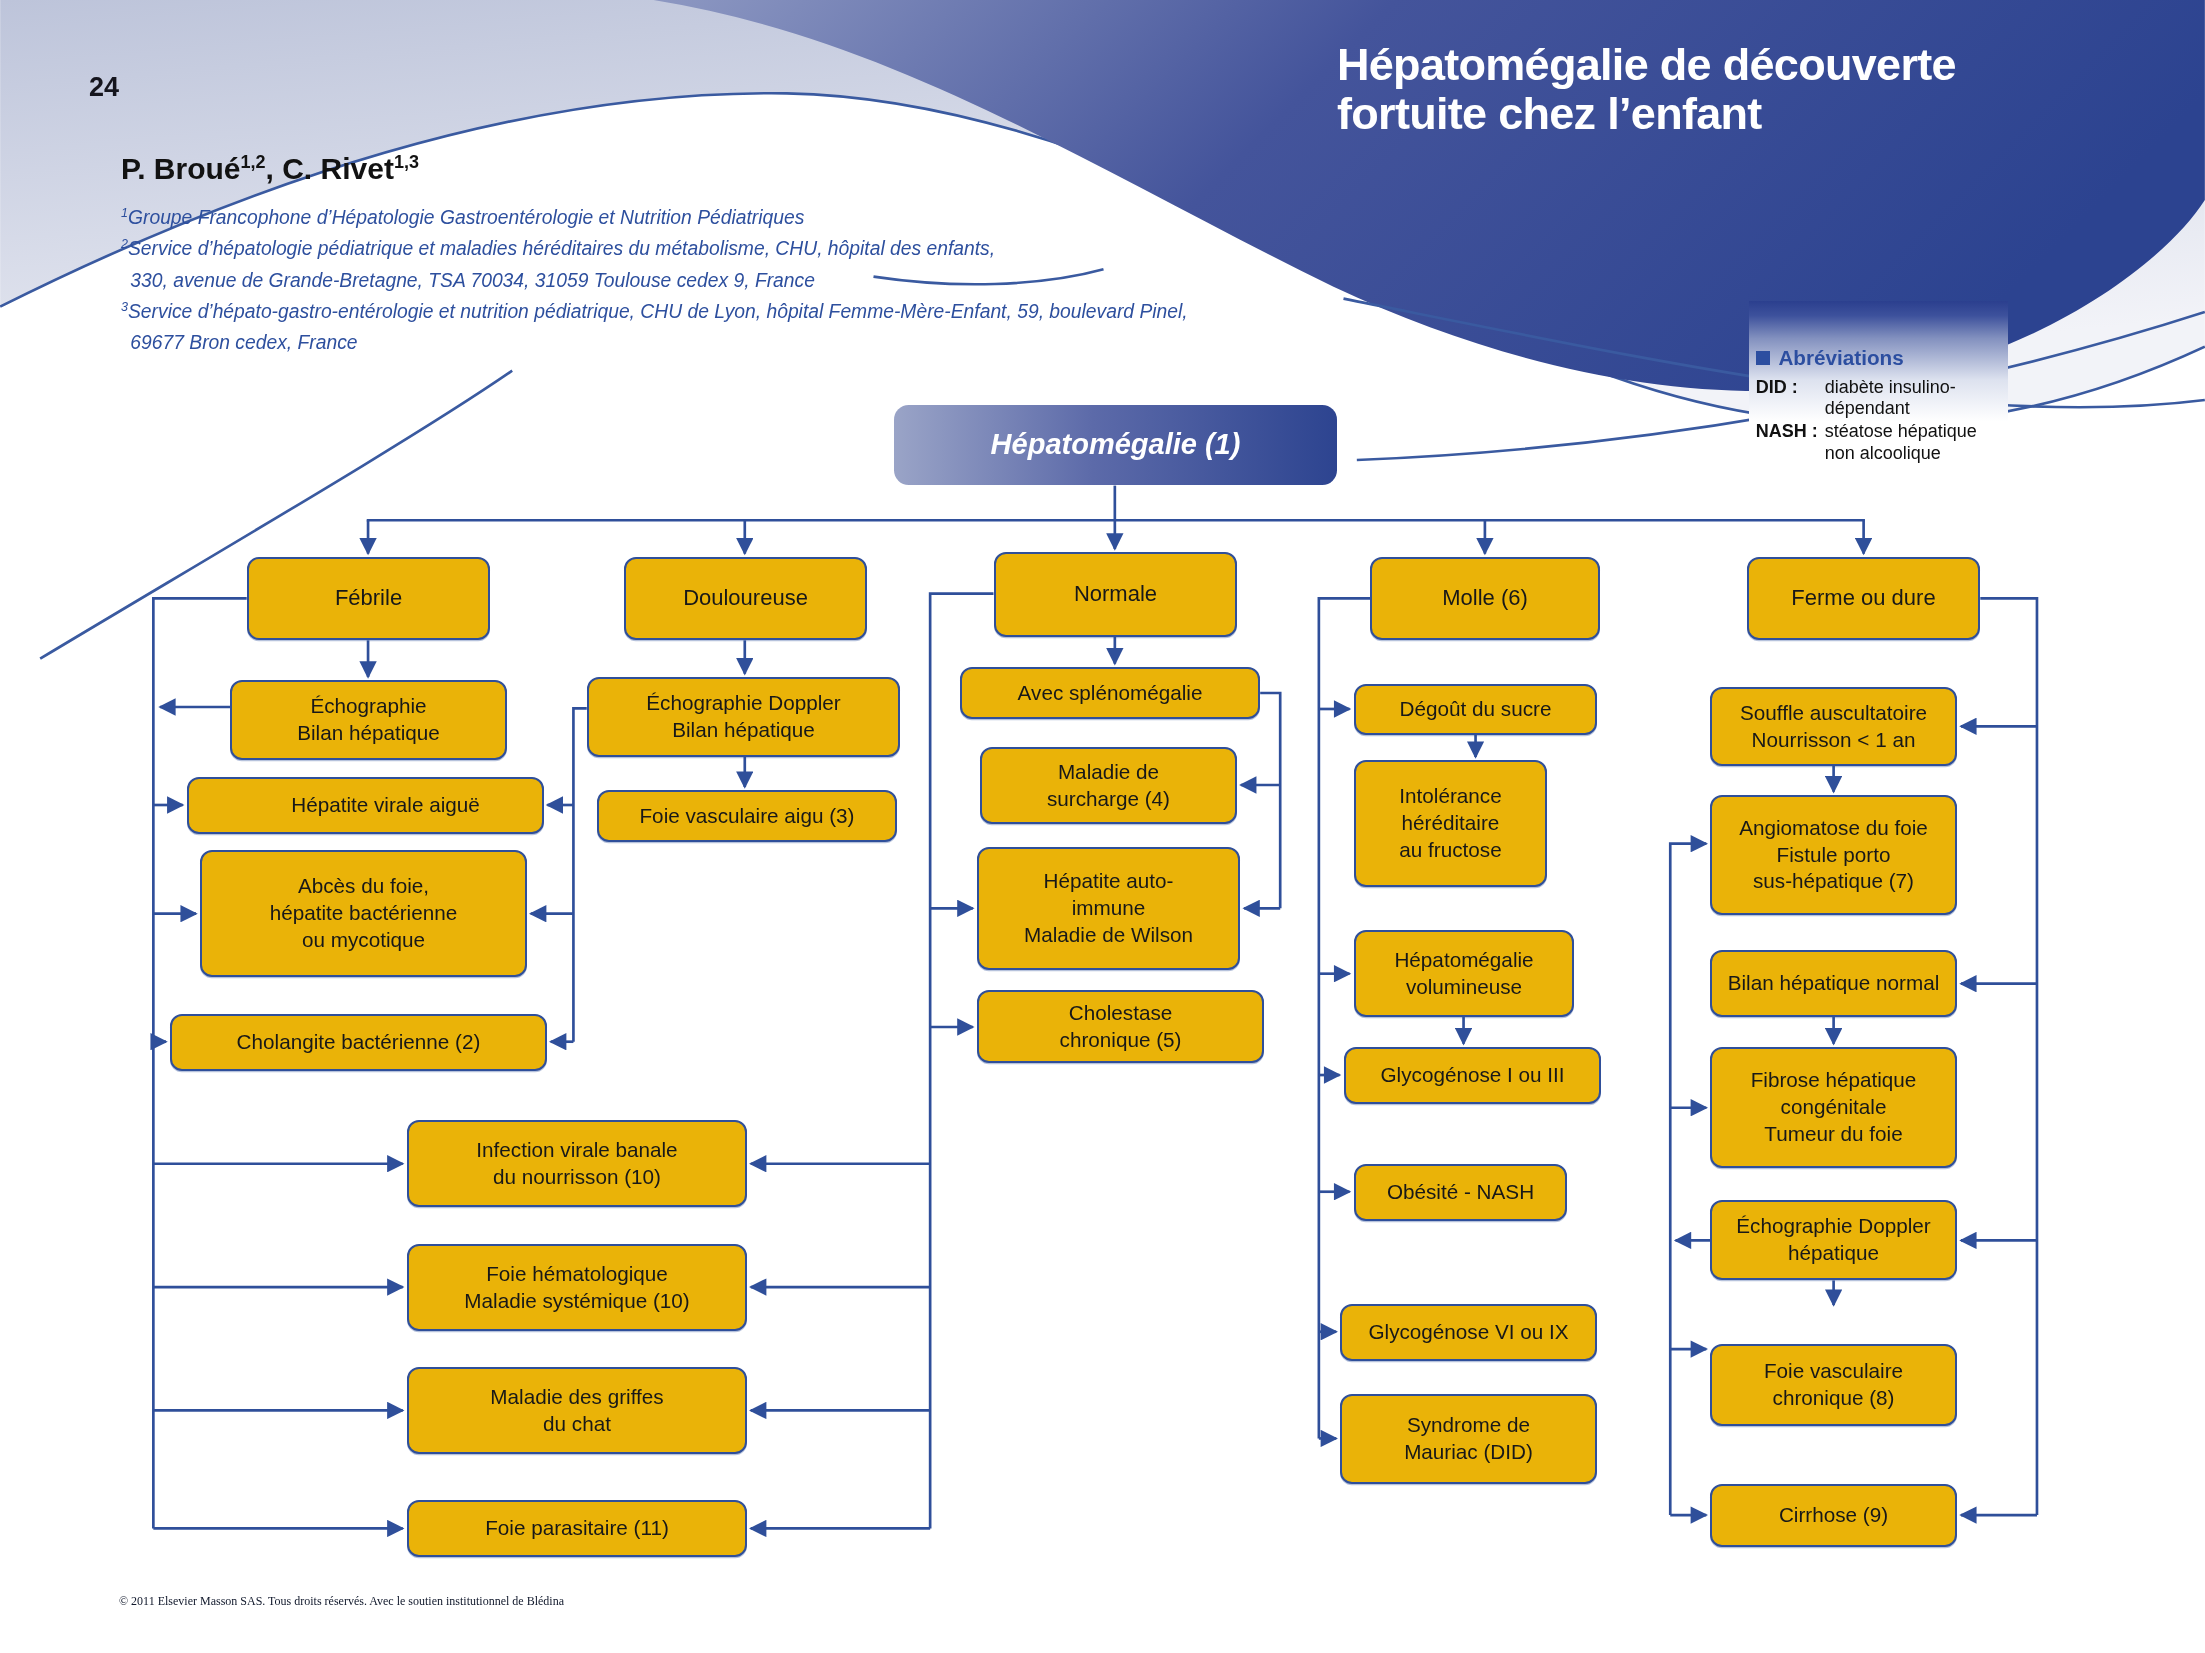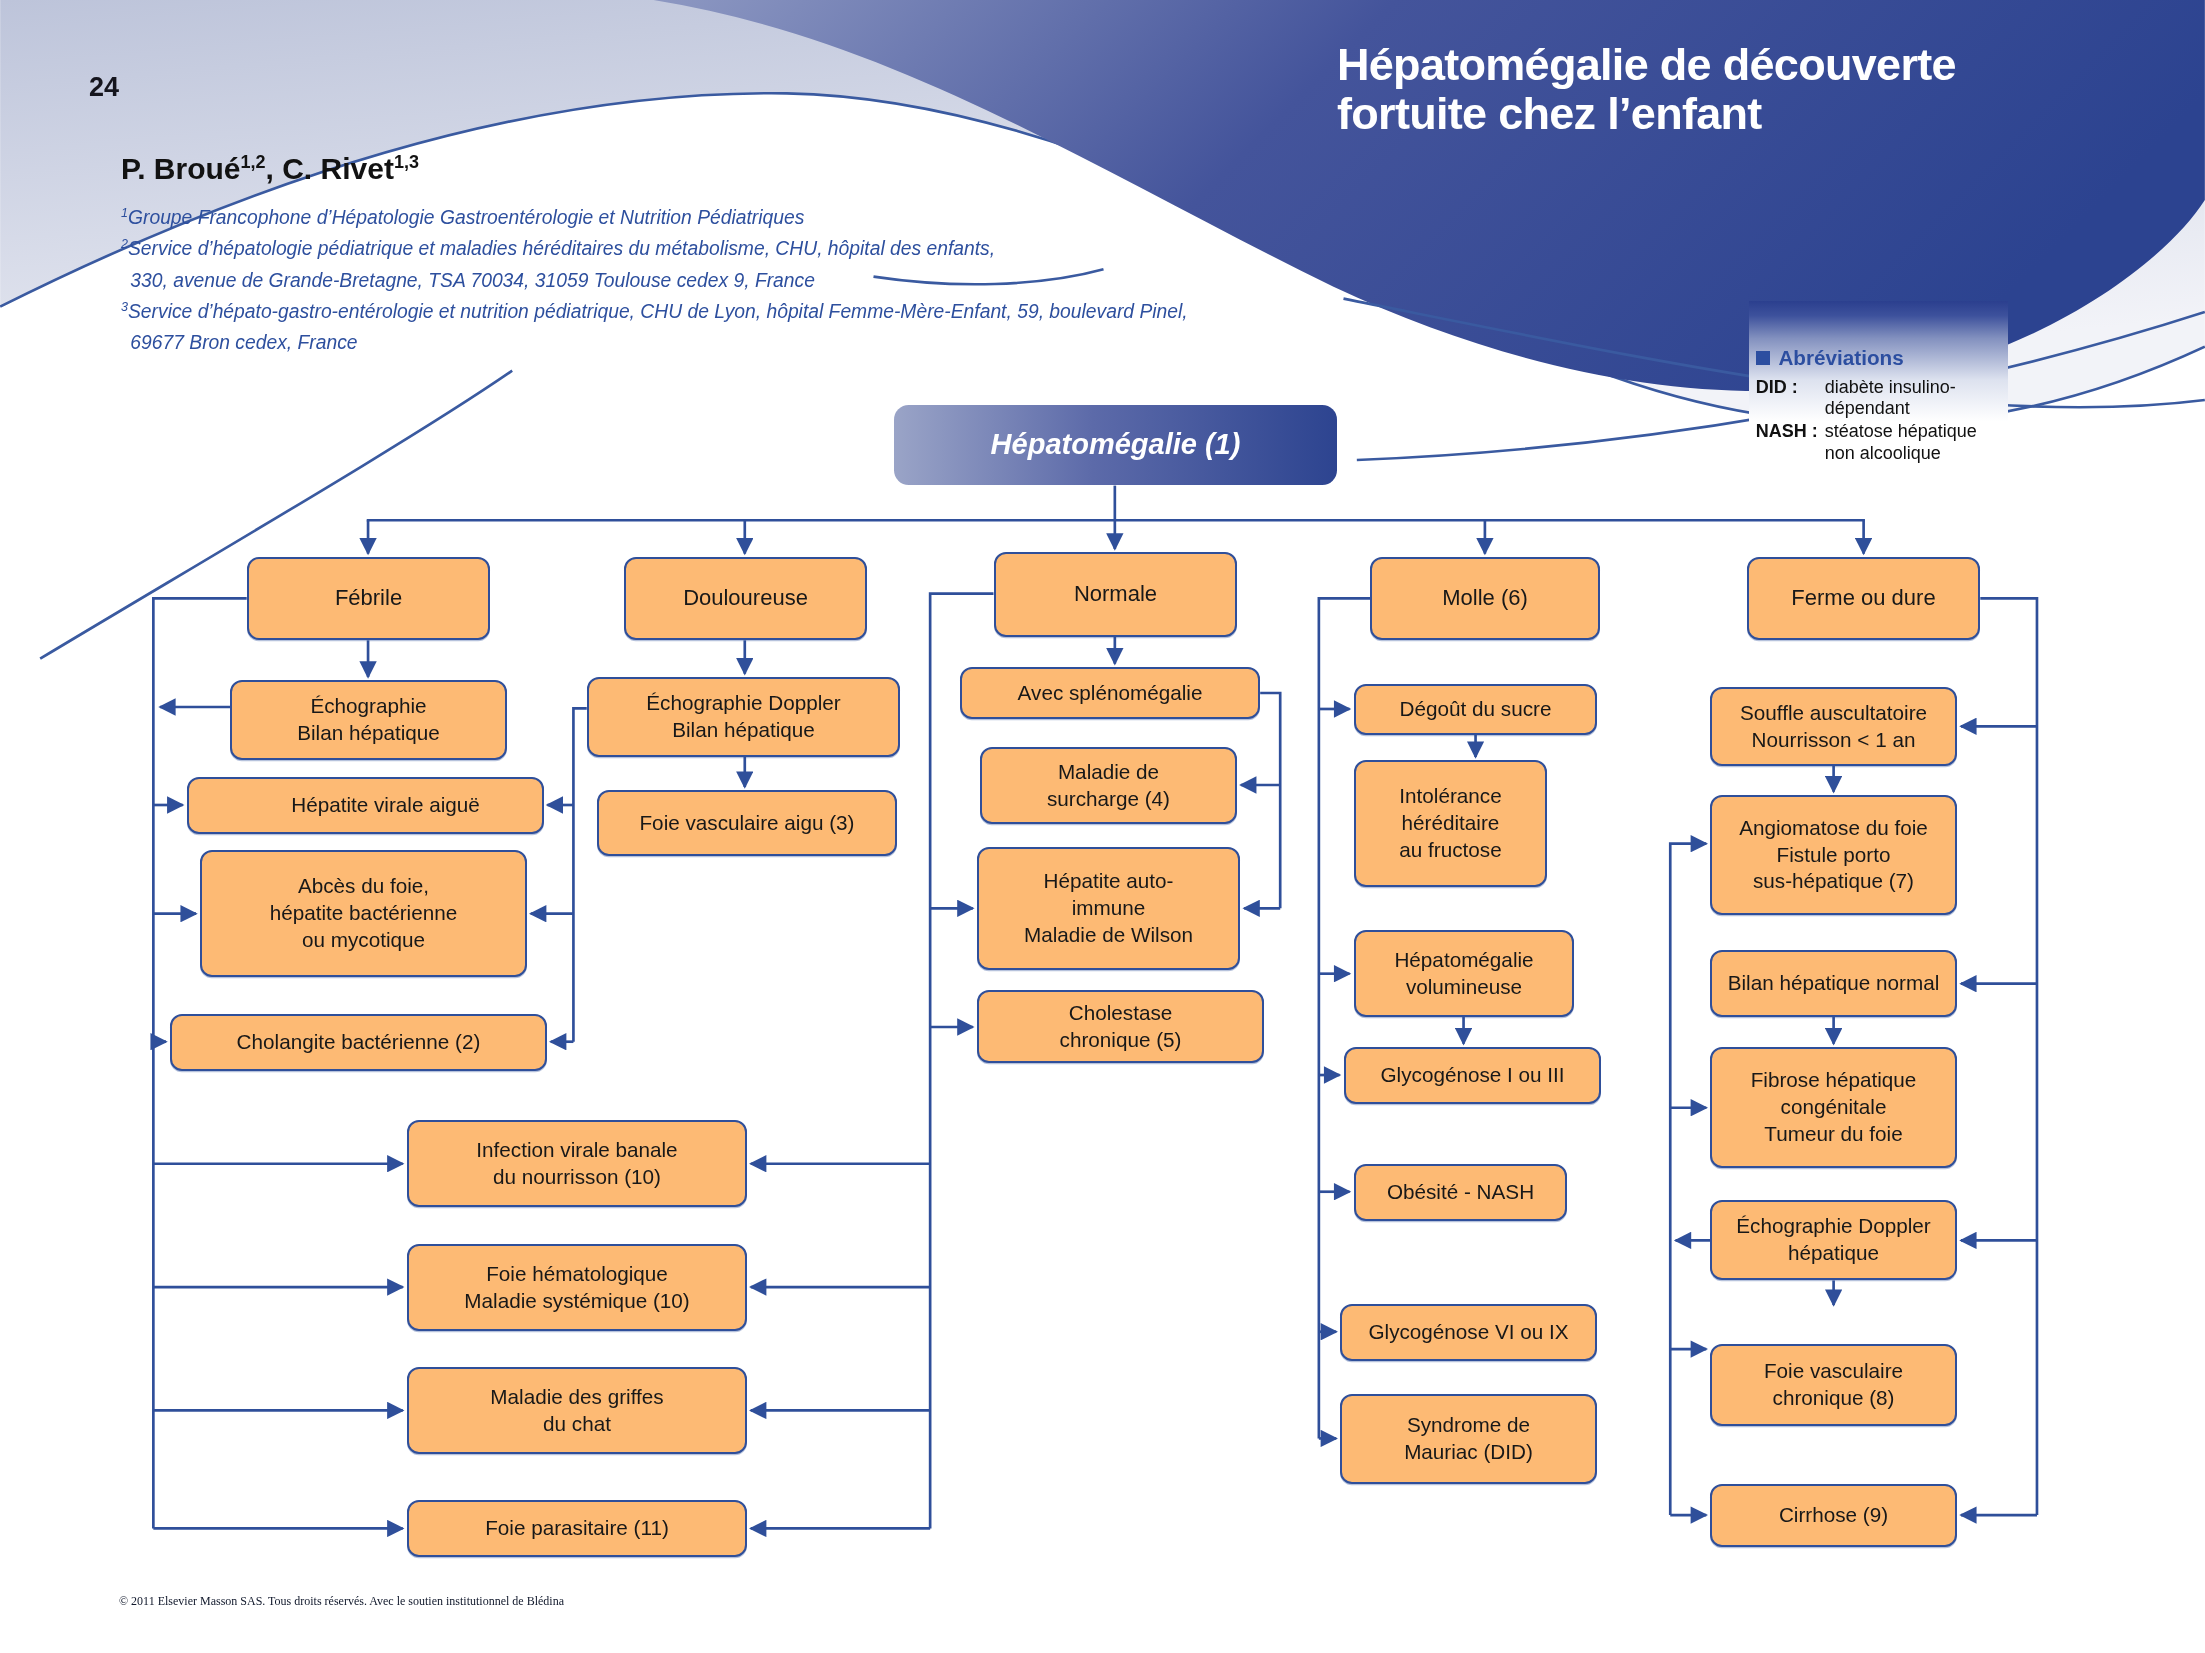--- a/index.html
+++ b/index.html
@@ -26,21 +26,21 @@
   .abbr-title{display:flex;align-items:center;gap:8px;margin:45px 0 6.7px 6.7px;
               color:#2c4ea0;font-size:20.7px;font-weight:bold;}
   .abbr-square{width:14.7px;height:14.7px;background:#2c4ea0;display:inline-block;}
   .abbr-row{display:flex;margin:1.3px 0 1.3px 6.7px;font-size:18px;color:#111111;line-height:1.2;}
   .abbr-term{width:69px;font-weight:bold;flex:none;}
   .abbr-def{width:179px;}
 
   
   #flow-edges{position:absolute;left:0;top:0;z-index:1;}
   #flow-nodes{position:absolute;left:0;top:0;width:2205px;height:1654px;z-index:2;border-radius:32px;}
-  .fnode{position:absolute;box-sizing:border-box;background:#fdba74;
+  .fnode{position:absolute;box-sizing:border-box;background:#eab308;
          border:2.7px solid #2f4f9a;border-radius:12px;
          display:flex;flex-direction:column;align-items:center;justify-content:center;
          color:#181818;font-size:20.7px;line-height:1.3;text-align:center;
          box-shadow:0 1.3px 0 rgba(47,79,154,.35);}
   .fnode.head{font-size:22px;}
   .fnode.hero{background:linear-gradient(90deg,#9aa4c7 0%,#5c6aa9 45%,#2d4490 100%);
               border:none;color:#ffffff;font-size:29px;font-weight:bold;font-style:italic;
               border-radius:14.7px;box-shadow:none;}
   .fline{white-space:nowrap;}
 
@@ -198,21 +198,21 @@
       <div class="fline">hépatite bactérienne</div>
       <div class="fline">ou mycotique</div>
     </div>
     <div class="fnode" style="left: 170px; top: 1014px; width: 377px; height: 57px;">
       <div class="fline">Cholangite bactérienne (2)</div>
     </div>
     <div class="fnode" style="left: 587px; top: 677px; width: 313px; height: 80px;">
       <div class="fline">Échographie Doppler</div>
       <div class="fline">Bilan hépatique</div>
     </div>
-    <div class="fnode" style="left: 597px; top: 790px; width: 300px; height: 66px;">
+    <div class="fnode" style="left: 597px; top: 790px; width: 300px; height: 52px;">
       <div class="fline">Foie vasculaire aigu (3)</div>
     </div>
     <div class="fnode" style="left: 960px; top: 667px; width: 300px; height: 52px;">
       <div class="fline">Avec splénomégalie</div>
     </div>
     <div class="fnode" style="left: 980px; top: 747px; width: 257px; height: 77px;">
       <div class="fline">Maladie de</div>
       <div class="fline">surcharge (4)</div>
     </div>
     <div class="fnode" style="left: 977px; top: 847px; width: 263px; height: 123px;">

